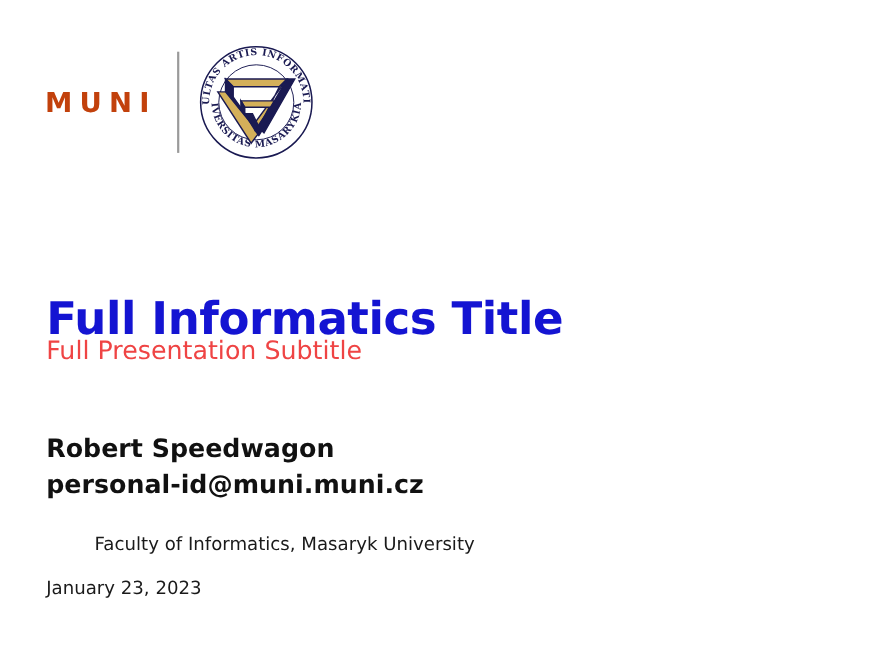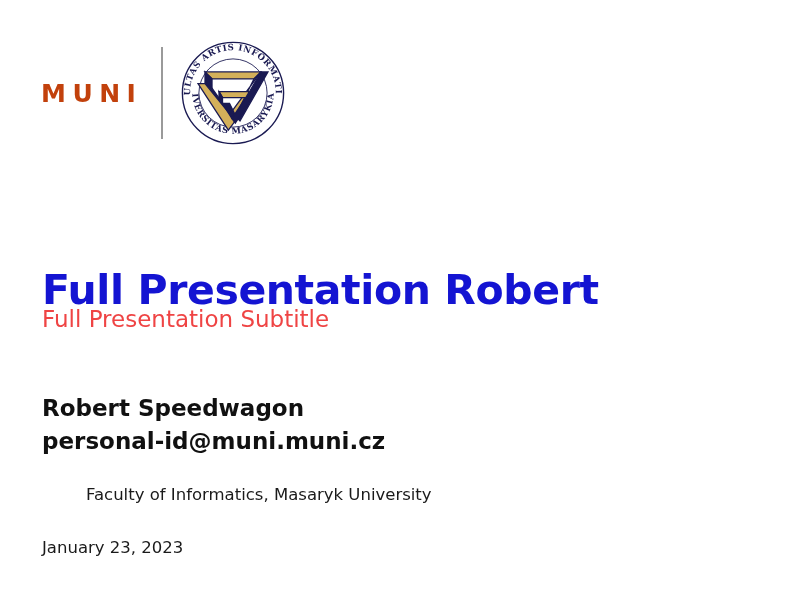--- a/index.html
+++ b/index.html
@@ -128,21 +128,21 @@
     font-size: 16.5px;
     line-height: 1.2;
     color: #1a1a1a;
     white-space: nowrap;
     margin-left: 44px;
   }
 
   .date {
     position: absolute;
     left: 42px;
-    top: 538px;
+    top: 525px;
     font-family: "DejaVu Sans", sans-serif;
     font-weight: 400;
     font-size: 16.5px;
     line-height: 1.2;
     color: #1a1a1a;
     white-space: nowrap;
   }
 </style>
 </head>
 <body>
@@ -190,21 +190,21 @@
 
         <polygon points="76,98 128,98 122,108 82,108" fill="#d4b05a" stroke="#1a1a52" stroke-width="2.2"></polygon>
         <polygon points="76,98 82,108 82,118 76,112" fill="#1a1a52" stroke="#1a1a52" stroke-width="2.2"></polygon>
 
         <polygon points="82,118 94,118 104,138 98,144" fill="#1a1a52" stroke="#1a1a52" stroke-width="2.2"></polygon>
         <polygon points="122,108 132,108 104,152 98,144" fill="#1a1a52" stroke="#1a1a52" stroke-width="2.2"></polygon>
       </g>
     </svg>
   </div>
 
-  <h1 class="title">Full Presentation Robert</h1>
+  <h1 class="title">Full Informatics Title</h1>
 
   <div class="subtitle">Full Presentation Subtitle</div>
 
   <div class="author-block">
     <span class="author-name">Robert Speedwagon</span>
     <span class="author-email">personal-id@muni.muni.cz</span>
   </div>
 
   <div class="affiliation">Faculty of Informatics, Masaryk University</div>
 

